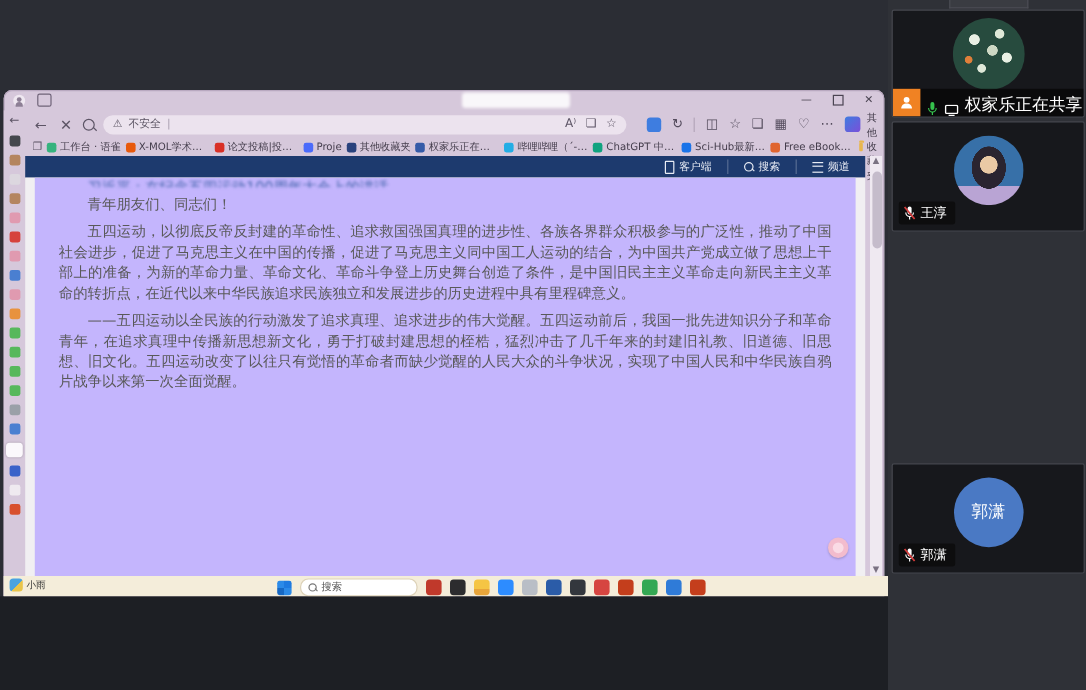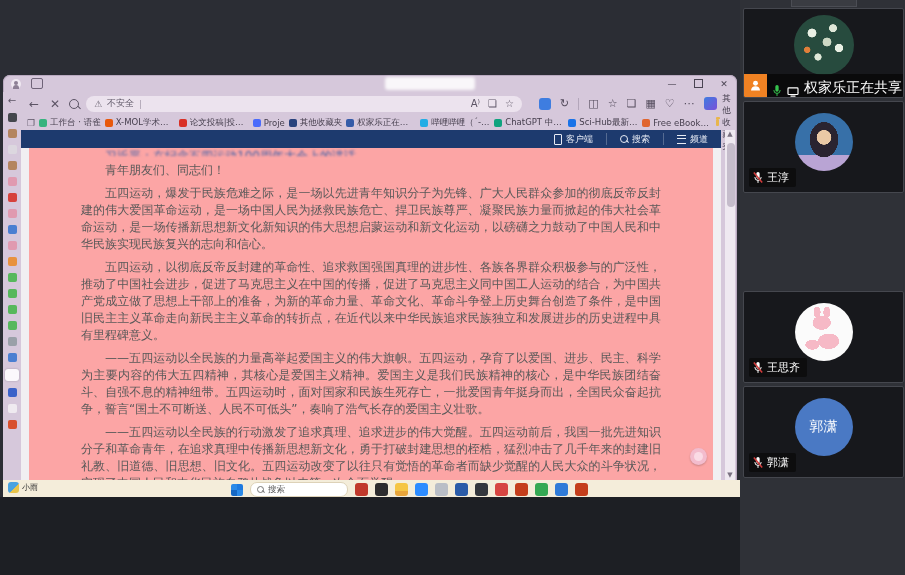--- a/index.html
+++ b/index.html
@@ -62,21 +62,21 @@
             display:flex;align-items:center;justify-content:flex-end;gap:0;color:#e8ecf5;font-size:9px;}
   .sn-item{display:flex;align-items:center;gap:4px;padding:0 13px;height:12px;border-left:1px solid rgba(255,255,255,.25);}
   .sn-item:first-child{border-left:none;}
   .phone-ico{width:6px;height:9px;border:1px solid #e8ecf5;border-radius:1px;}
   .mag-w{width:6px;height:6px;border:1.2px solid #e8ecf5;border-radius:50%;position:relative;}
   .mag-w:after{content:"";position:absolute;left:5px;top:5px;width:3px;height:1.2px;background:#e8ecf5;transform:rotate(45deg);}
   .burger{width:9px;height:7px;border-top:1.6px solid #e8ecf5;border-bottom:1.6px solid #e8ecf5;position:relative;}
   .burger:after{content:"";position:absolute;left:0;top:2px;width:9px;height:1.6px;background:#e8ecf5;}
 
   .page{position:absolute;left:18px;top:73px;right:16px;bottom:17px;background:#f1eff2;overflow:hidden;}
-  .paper{position:absolute;left:8px;right:8px;top:0;bottom:0;background:#fca5a5;padding:0 52px;overflow:hidden;}
+  .paper{position:absolute;left:8px;right:8px;top:0;bottom:0;background:#c4b5fd;padding:0 20px;overflow:hidden;}
   .clipped-line{height:8px;overflow:hidden;margin-top:0;color:#3f62a8;font-size:12px;filter:blur(1.2px);text-indent:2em;}
   .article p{font-size:12px;line-height:17px;color:#595959;text-indent:2em;text-align:justify;margin:6px 0;}
   .float-widget{position:absolute;right:14px;top:300px;width:17px;height:17px;border-radius:50%;background:#f3bccd;
                 box-shadow:0 1px 2px rgba(0,0,0,.2);}
   .float-widget:after{content:"";position:absolute;left:4px;top:4px;width:9px;height:9px;border-radius:50%;background:#fadbe5;}
 
   .scrollcol{position:absolute;right:2px;top:55px;width:10px;bottom:17px;background:#efe9f1;
              display:flex;flex-direction:column;align-items:center;justify-content:space-between;padding:1px 0;}
   .sc-arrow{font-size:7px;color:#7a7282;line-height:7px;}
   .sc-thumb{position:absolute;right:2px;top:68px;width:8px;height:64px;background:#c5bccb;border-radius:4px;}
@@ -281,23 +281,21 @@
       <span class="sn-item">
           <span class="burger"></span>
           <span>频道</span>
         </span>
     </div>
 
     <div class="page">
       <div class="paper article">
         <div class="clipped-line">习近平：在纪念五四运动100周年大会上的讲话</div>
         <p>青年朋友们、同志们！</p>
-        <p>五四运动，爆发于民族危难之际，是一场以先进青年知识分子为先锋、广大人民群众参加的彻底反帝反封建的伟大爱国革命运动，是一场中国人民为拯救民族危亡、捍卫民族尊严、凝聚民族力量而掀起的伟大社会革命运动，是一场传播新思想新文化新知识的伟大思想启蒙运动和新文化运动，以磅礴之力鼓动了中国人民和中华民族实现民族复兴的志向和信心。</p>
         <p>五四运动，以彻底反帝反封建的革命性、追求救国强国真理的进步性、各族各界群众积极参与的广泛性，推动了中国社会进步，促进了马克思主义在中国的传播，促进了马克思主义同中国工人运动的结合，为中国共产党成立做了思想上干部上的准备，为新的革命力量、革命文化、革命斗争登上历史舞台创造了条件，是中国旧民主主义革命走向新民主主义革命的转折点，在近代以来中华民族追求民族独立和发展进步的历史进程中具有里程碑意义。</p>
-        <p>——五四运动以全民族的力量高举起爱国主义的伟大旗帜。五四运动，孕育了以爱国、进步、民主、科学为主要内容的伟大五四精神，其核心是爱国主义精神。爱国主义是我们民族精神的核心，是中华民族团结奋斗、自强不息的精神纽带。五四运动时，面对国家和民族生死存亡，一批爱国青年挺身而出，全国民众奋起抗争，誓言“国土不可断送、人民不可低头”，奏响了浩气长存的爱国主义壮歌。</p>
         <p>——五四运动以全民族的行动激发了追求真理、追求进步的伟大觉醒。五四运动前后，我国一批先进知识分子和革命青年，在追求真理中传播新思想新文化，勇于打破封建思想的桎梏，猛烈冲击了几千年来的封建旧礼教、旧道德、旧思想、旧文化。五四运动改变了以往只有觉悟的革命者而缺少觉醒的人民大众的斗争状况，实现了中国人民和中华民族自鸦片战争以来第一次全面觉醒。</p>
       </div>
       <div class="float-widget"></div>
     </div>
 
     <div class="scrollcol">
       <span class="sc-arrow">▲</span>
       <span class="sc-arrow">▼</span>
     </div>
     <div class="sc-thumb"></div>
@@ -388,41 +386,29 @@
           <rect x="4" y="1" width="4" height="8" rx="2" fill="#fff"></rect>
           <path d="M2.2 7a3.8 4 0 0 0 7.6 0" fill="none" stroke="#fff" stroke-width="1.2"></path>
           <line x1="6" y1="11" x2="6" y2="14" stroke="#fff" stroke-width="1.2"></line>
           <line x1="1" y1="1.5" x2="11" y2="13.5" stroke="#d43c3c" stroke-width="1.8"></line>
         </svg>
       <span>王淳</span>
     </div>
   </div>
 
 
-  <div class="tile" style="top:291px">
-    <div class="avatar av-rabbit"></div>
+
+  <div class="tile" style="top:386px">
+    <div class="avatar av-guo">
+        <span>郭潇</span>
+      </div>
     <div class="plabel">
       <svg width="10" height="13" viewBox="0 0 12 15">
           <rect x="4" y="1" width="4" height="8" rx="2" fill="#fff"></rect>
           <path d="M2.2 7a3.8 4 0 0 0 7.6 0" fill="none" stroke="#fff" stroke-width="1.2"></path>
           <line x1="6" y1="11" x2="6" y2="14" stroke="#fff" stroke-width="1.2"></line>
           <line x1="1" y1="1.5" x2="11" y2="13.5" stroke="#d43c3c" stroke-width="1.8"></line>
         </svg>
-      <span>王思齐</span>
-    </div>
-  </div>
-
-  <div class="tile" style="top:386px">
-    <div class="avatar av-guo">
-        <span>郭潇</span>
-      </div>
-    <div class="plabel">
-      <svg width="10" height="13" viewBox="0 0 12 15">
-          <rect x="4" y="1" width="4" height="8" rx="2" fill="#fff"></rect>
-          <path d="M2.2 7a3.8 4 0 0 0 7.6 0" fill="none" stroke="#fff" stroke-width="1.2"></path>
-          <line x1="6" y1="11" x2="6" y2="14" stroke="#fff" stroke-width="1.2"></line>
-          <line x1="1" y1="1.5" x2="11" y2="13.5" stroke="#d43c3c" stroke-width="1.8"></line>
-        </svg>
       <span>郭潇</span>
     </div>
   </div>
 
 </div>
 
 </body></html>

